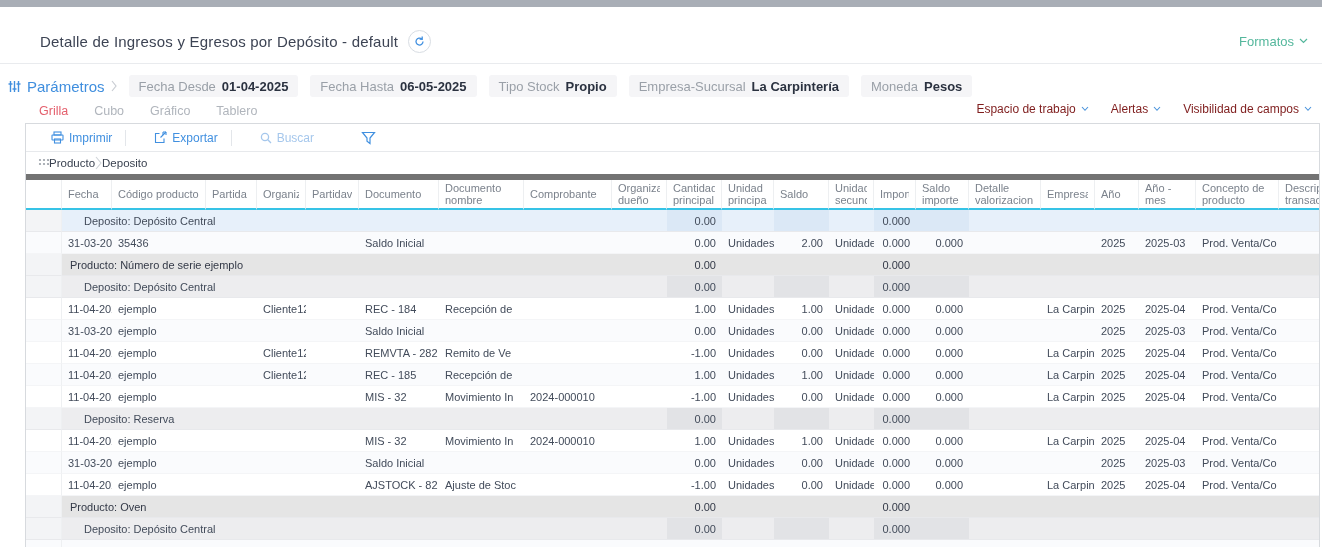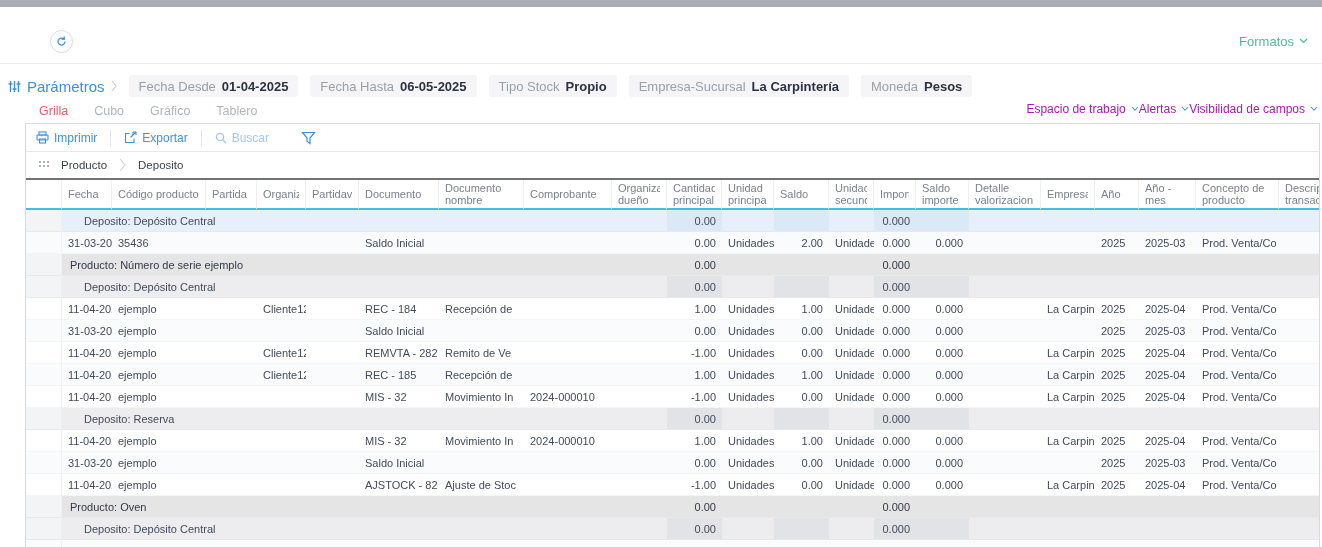--- a/index.html
+++ b/index.html
@@ -25,33 +25,33 @@
   .chip { background:#f5f5f7; border-radius:3px; height:22px; display:flex; align-items:center;
     gap:6px; padding:0 10px; font-size:13px; white-space:nowrap; }
   .chip .lbl { color:#9aa0a8; }
   .chip .val { color:#2b3240; font-weight:bold; }
 
   
   .tabs-row { display:flex; gap:26px; margin:7px 0 0 39px; height:16px; font-size:12.5px; color:#b0b5bc; }
   .tab { cursor:pointer; }
   .tab.active { color:#e4606d; }
 
-  .ws-links { position:absolute; top:100px; right:4px; height:17px; overflow:hidden;
-    display:flex; font-size:12px; color:#a21caf; }
+  .ws-links { position:absolute; top:100px; right:10px; height:17px; overflow:hidden;
+    display:flex; gap:22px; font-size:12px; color:#7f1d1d; }
   .ws-link { display:flex; align-items:center; gap:5px; cursor:pointer; white-space:nowrap; }
 
   
   .panel { margin:3px 2px 0 25px; border:1px solid #d7dade; background:#fff; min-height:520px; overflow:hidden; }
   .toolbar { display:flex; align-items:center; gap:13px; padding:0 10px; height:28px;
     border-bottom:1px solid #e7e9ec; font-size:12px; color:#4190e0; }
-  .tool { display:flex; align-items:center; gap:5px; cursor:pointer; }
+  .tool { display:flex; align-items:center; gap:5px; cursor:pointer;margin-left:15px; }
   .tool.disabled { color:#a5c7ec; }
   .tsep { width:1px; height:16px; background:#e3e6ea; }
-  .groupbar { display:flex; align-items:center; gap:12px; padding:0 12px; height:28px;
-    border-bottom:2px solid #737373; font-size:11.5px; color:#3a4250; }
+  .groupbar { display:flex; align-items:center; padding:0 12px; height:28px;
+    border-bottom:6px solid #737373; font-size:11.5px; color:#3a4250; }
   .gchev { color:#c5cad0; }
 
   
   table.grid { border-collapse:separate; border-spacing:0; table-layout:fixed; width:1338px; font-size:11px; }
   .grid th { font-weight:normal; color:#7b828c; text-align:left; vertical-align:middle;
     padding:2px 6px; height:27px; border-bottom:2px solid #36c3e6; border-right:1px solid #edeff1;
     overflow:hidden; line-height:1.12; }
   .grid th div { max-height:24px; overflow:hidden; }
   .grid td { height:22px; padding:0 6px; white-space:nowrap; overflow:hidden; color:#424b5a;
     border-bottom:1px solid #f4f5f7; }
@@ -68,20 +68,21 @@
   td.glabel-dep { padding-left:22px; }
   td.glabel-prod { padding-left:8px; }
   .icon { display:inline-flex; }
 </style>
 </head>
 <body>
 
 <div class="topbar"></div>
 
 <div class="title-row">
+  <span class="page-title">Detalle de Ingresos y Egresos por Depósito - default</span>
   <span class="refresh-btn">
     <span class="icon">
       <svg width="11" height="11" viewBox="0 0 11 11">
           <path d="M9 5.5a3.5 3.5 0 1 1-1.2-2.6" fill="none" stroke="#4190e0" stroke-width="1.3"></path>
           <path d="M8.2 0.6 L8.2 3.2 L5.6 3.0" fill="none" stroke="#4190e0" stroke-width="1.3"></path>
         </svg>
     </span>
   </span>
   <span class="spacer"></span>
   <span class="formatos">

